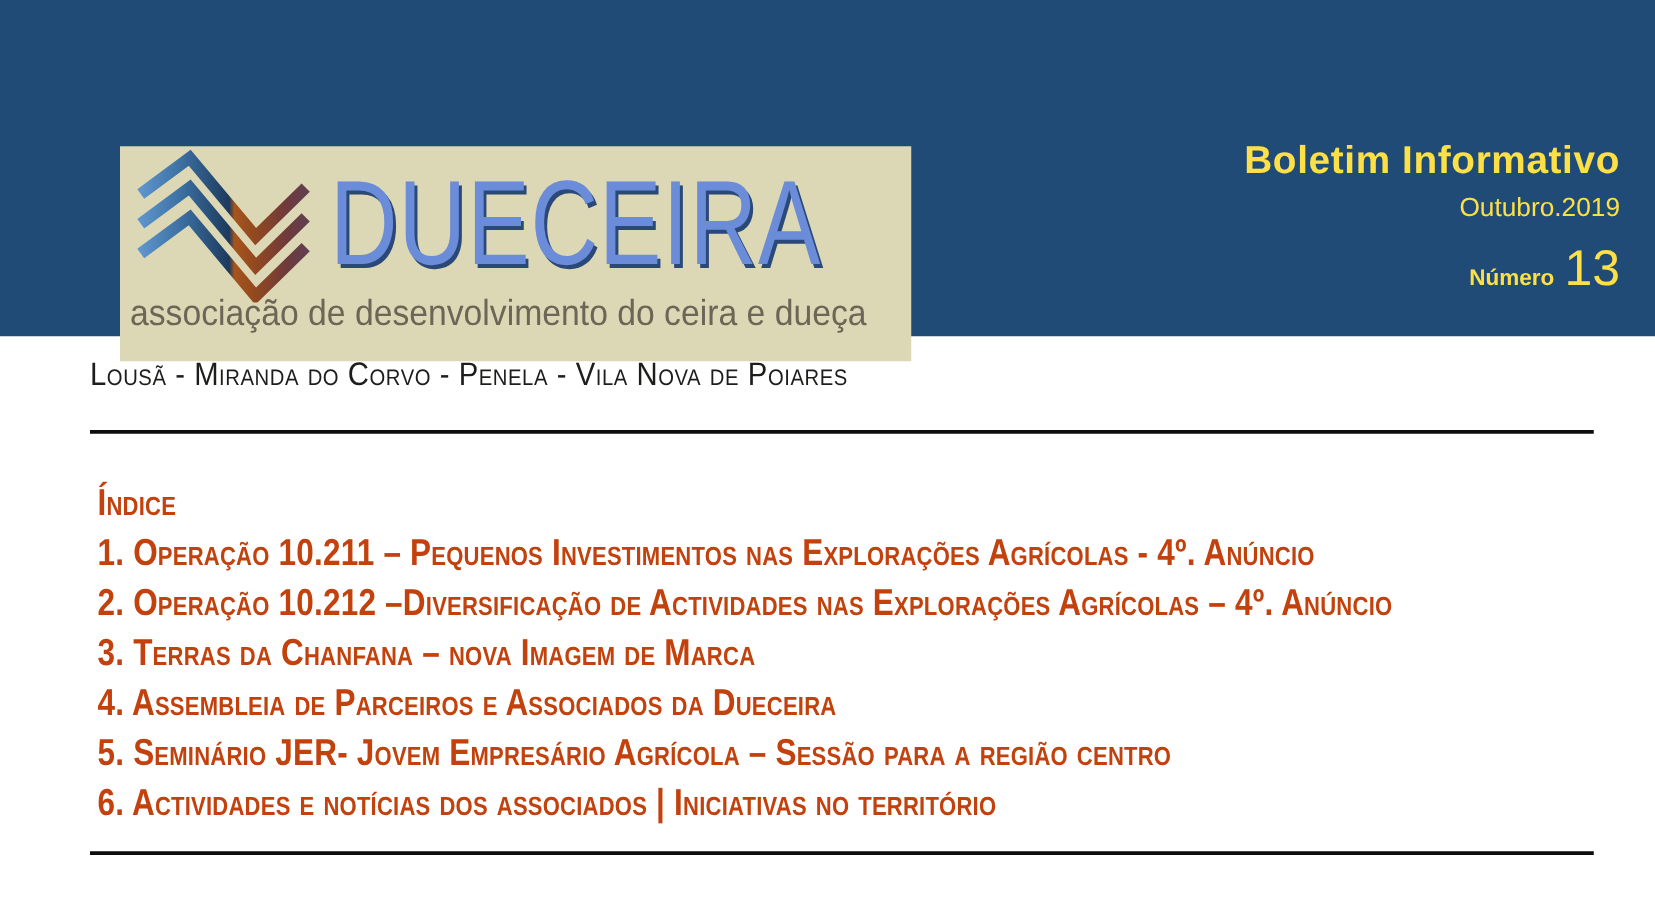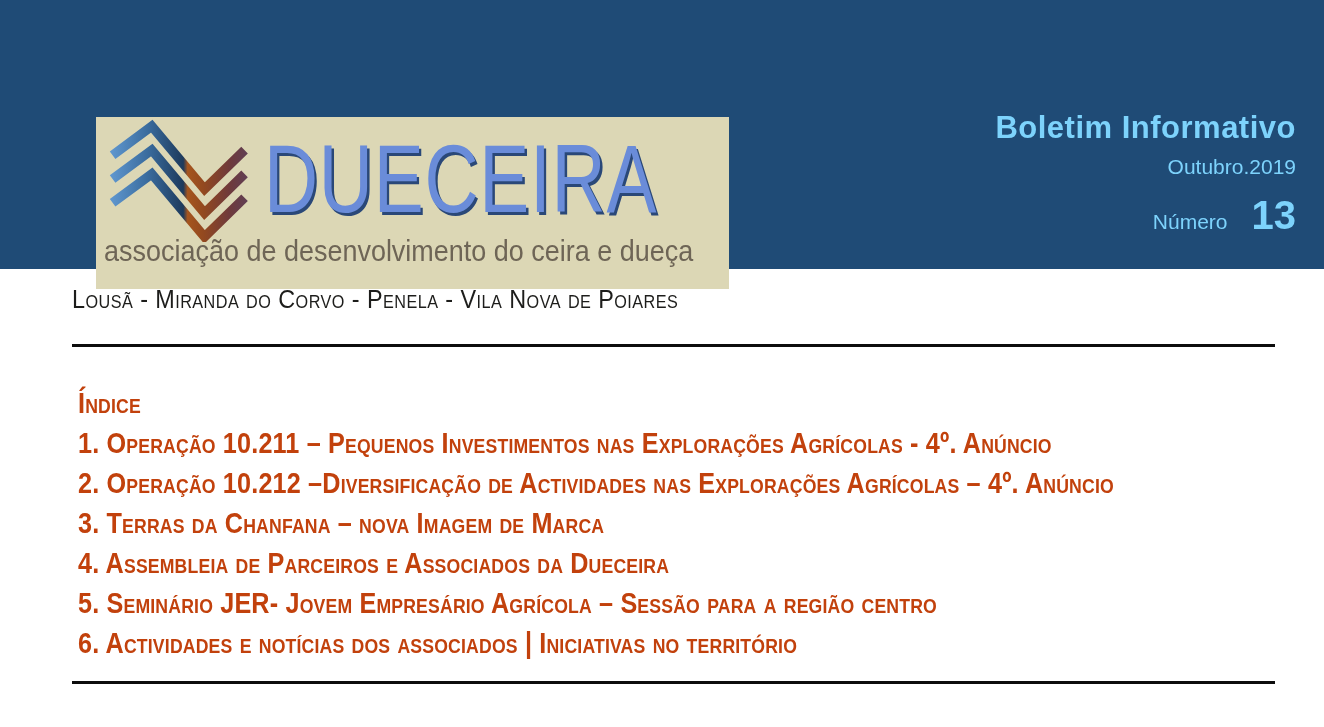--- a/index.html
+++ b/index.html
@@ -25,27 +25,27 @@
     transform:scaleX(0.78);transform-origin:0 50%;
     line-height:110px;
   }
   .logo-tagline{
     white-space:nowrap;font-size:29px;color:#6e6556;
     transform:scaleX(0.93);transform-origin:0 50%;
     margin-top:-2px;letter-spacing:0px;
   }
   
   .masthead{
-    position:absolute;top:110px;right:28px;text-align:right;color:#7dd3fc;
+    position:absolute;top:110px;right:28px;text-align:right;color:#fde047;
   }
   .mh-title{font-size:31px;font-weight:bold;letter-spacing:0.5px;}
   .mh-date{font-size:21px;font-weight:normal;margin-top:9px;}
   .mh-issue{margin-top:14px;}
-  .mh-issue-label{font-size:21px;font-weight:normal;text-align:right;}
-  .mh-issue-num{font-size:40px;font-weight:bold;margin-left:24px;}
+  .mh-issue-label{font-size:18px;font-weight:bold;text-align:right;}
+  .mh-issue-num{font-size:40px;font-weight:normal;margin-left:8px;}
   
   .territory{
     margin:15px 0 0 72px;white-space:nowrap;
     font-size:26px;color:#1d1d1b;font-variant:small-caps;
     transform:scaleX(0.9);transform-origin:0 50%;letter-spacing:0.5px;
   }
   
   .rule{height:3px;background:#0d0d0d;margin-left:72px;width:1203px;}
   .rule-top{margin-top:29px;}
   .rule-bottom{margin-top:18px;}

